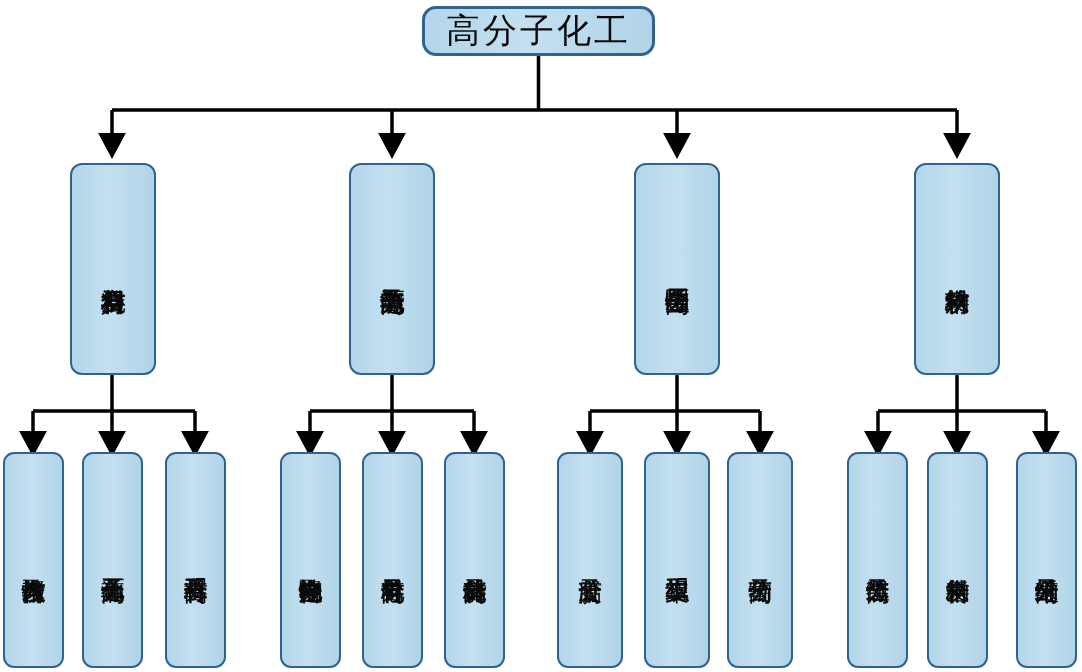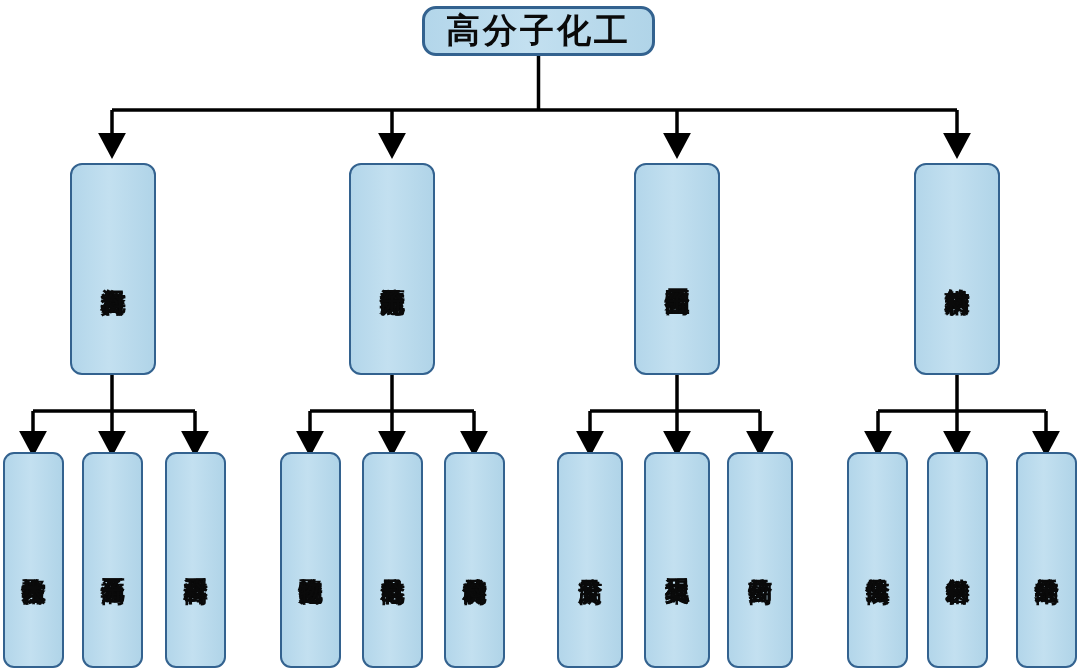--- a/index.html
+++ b/index.html
@@ -24,21 +24,21 @@
     border:2px solid #33628f;
     border-radius:12px;
     background:linear-gradient(to right,#b3d6ea 0%,#c3e0f0 45%,#b0d4e8 100%);
     display:flex;
     align-items:center;
     justify-content:center;
     overflow:hidden;
   }
   .node .txt{
     color:#0a0a0a;
-    font-weight:700;
+    font-weight:400;
     line-height:1.02;
     letter-spacing:0px;
     text-align:center;
     white-space:nowrap;
   }
   
   .node.root{
     border-radius:14px;
     border-width:3px;
   }

